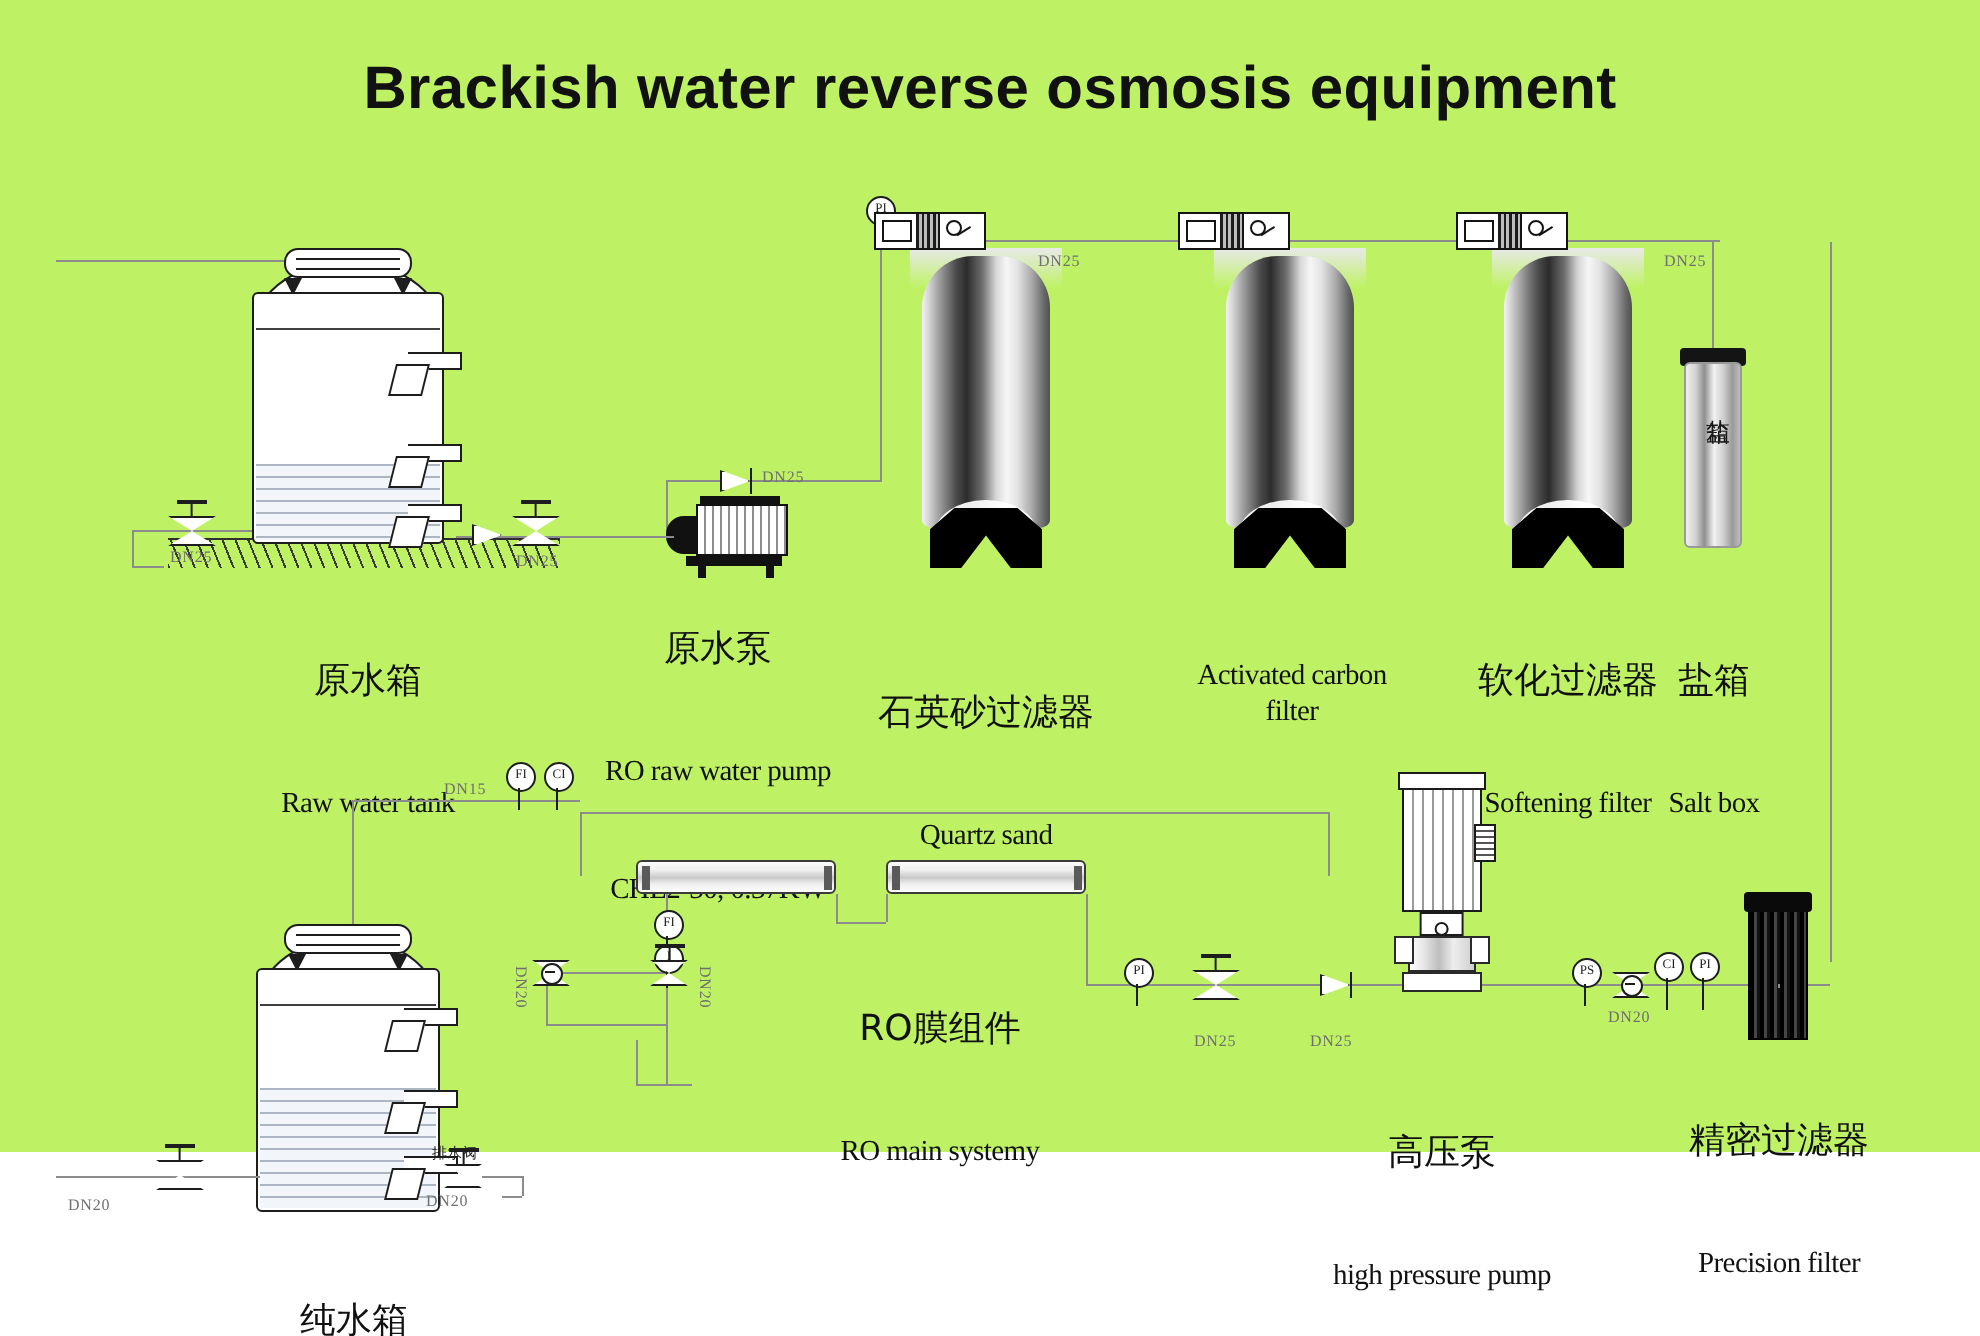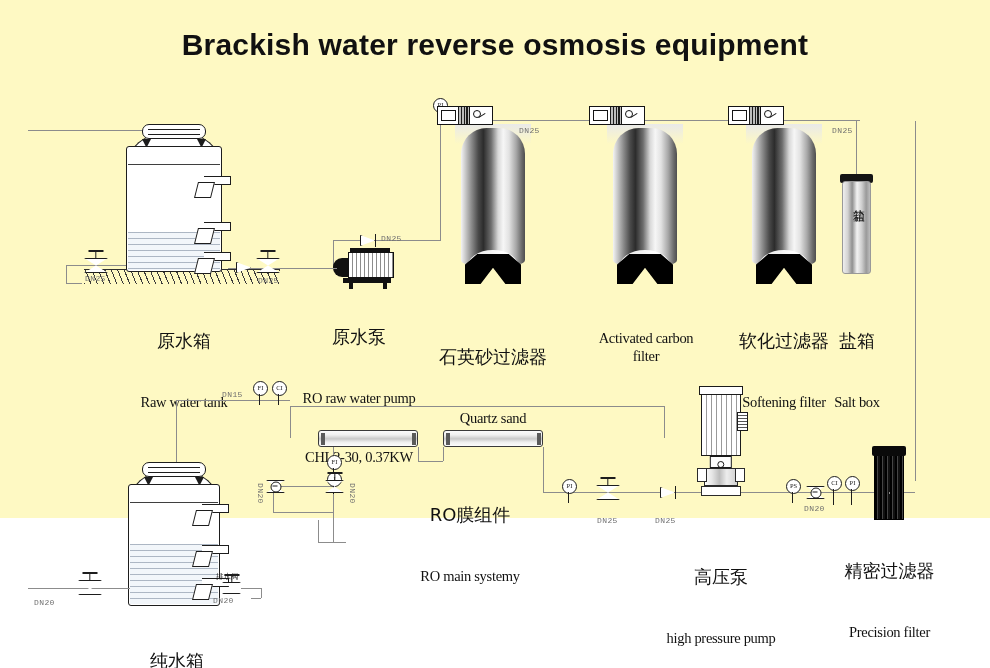--- a/index.html
+++ b/index.html
@@ -1,34 +1,34 @@
 <!DOCTYPE html>
 <html><head>
 <meta charset="utf-8">
 <style>
   html,body{margin:0;padding:0;background:#fff;}
   body{width:990px;height:668px;overflow:hidden;
        font-family:"Liberation Sans",sans-serif;color:#111;}
-  #stage{position:relative;width:990px;height:518px;background:#fef9c3;}
+  #stage{position:relative;width:990px;height:576px;background:#bef264;}
 
   .ttl{position:absolute;left:0;top:28px;width:990px;text-align:center;
        font-size:30px;font-weight:700;letter-spacing:.2px;
        font-family:"Liberation Sans",sans-serif;}
 
   
   .ln{position:absolute;background:#8c8c8c;}
   .lnh{height:1px;}
   .lnv{width:1px;}
 
   .cap{position:absolute;text-align:center;line-height:1.28;white-space:pre;}
   .cap .zh{font-size:18px;font-family:"DejaVu Sans",sans-serif;}
   .cap .en{font-size:14.5px;font-family:Liberation Serif, serif;letter-spacing:-0.3px;}
 
   .dnlab{position:absolute;font-size:8px;color:#6f6f6f;
-         font-family:Liberation Mono, monospace;letter-spacing:.4px;white-space:nowrap;}
+         font-family:Liberation Serif, serif;letter-spacing:.4px;white-space:nowrap;}
   .dnlab.vert{writing-mode:vertical-rl;}
 
   
   .tank{position:absolute;}
   .tank .body{position:absolute;left:0;right:0;bottom:0;top:22px;
        border:1.6px solid #1d1d1d;border-radius:3px;background:#fff;}
   .tank .dome{position:absolute;left:0;right:0;top:8px;height:34px;
        border:1.6px solid #1d1d1d;border-bottom:none;
        border-radius:58% 58% 0 0 / 46px 46px 0 0;background:#fff;}
   .tank .shoulder{position:absolute;left:2px;right:2px;top:40px;height:1.4px;background:#1d1d1d;opacity:.85;}
@@ -251,21 +251,21 @@
     <div class="lg" style="left:50px;"></div>
   </div>
   <div class="ln lnh" style="left:325px;top:268px;width:12px;"></div>
 
   <div class="chk" style="left:360px;top:235px;">
     <div class="tri"></div>
     <div class="bar2"></div>
   </div>
   <div class="dnlab" style="left:381px;top:234px;">DN25</div>
 
-  <div class="cap" style="left:274px;top:284px;width:170px;">
+  <div class="cap" style="left:274px;top:272px;width:170px;">
     <div class="zh">原水泵</div>
     <div class="en">RO raw water pump</div>
     <div class="en">CHL2-30, 0.37KW</div>
   </div>
 
   <div class="vessel" style="left:461px;top:114px;width:64px;height:170px;">
     <div class="topfade"></div>
     <div class="shell"></div>
     <div class="basewhite"></div>
     <div class="base"></div>

